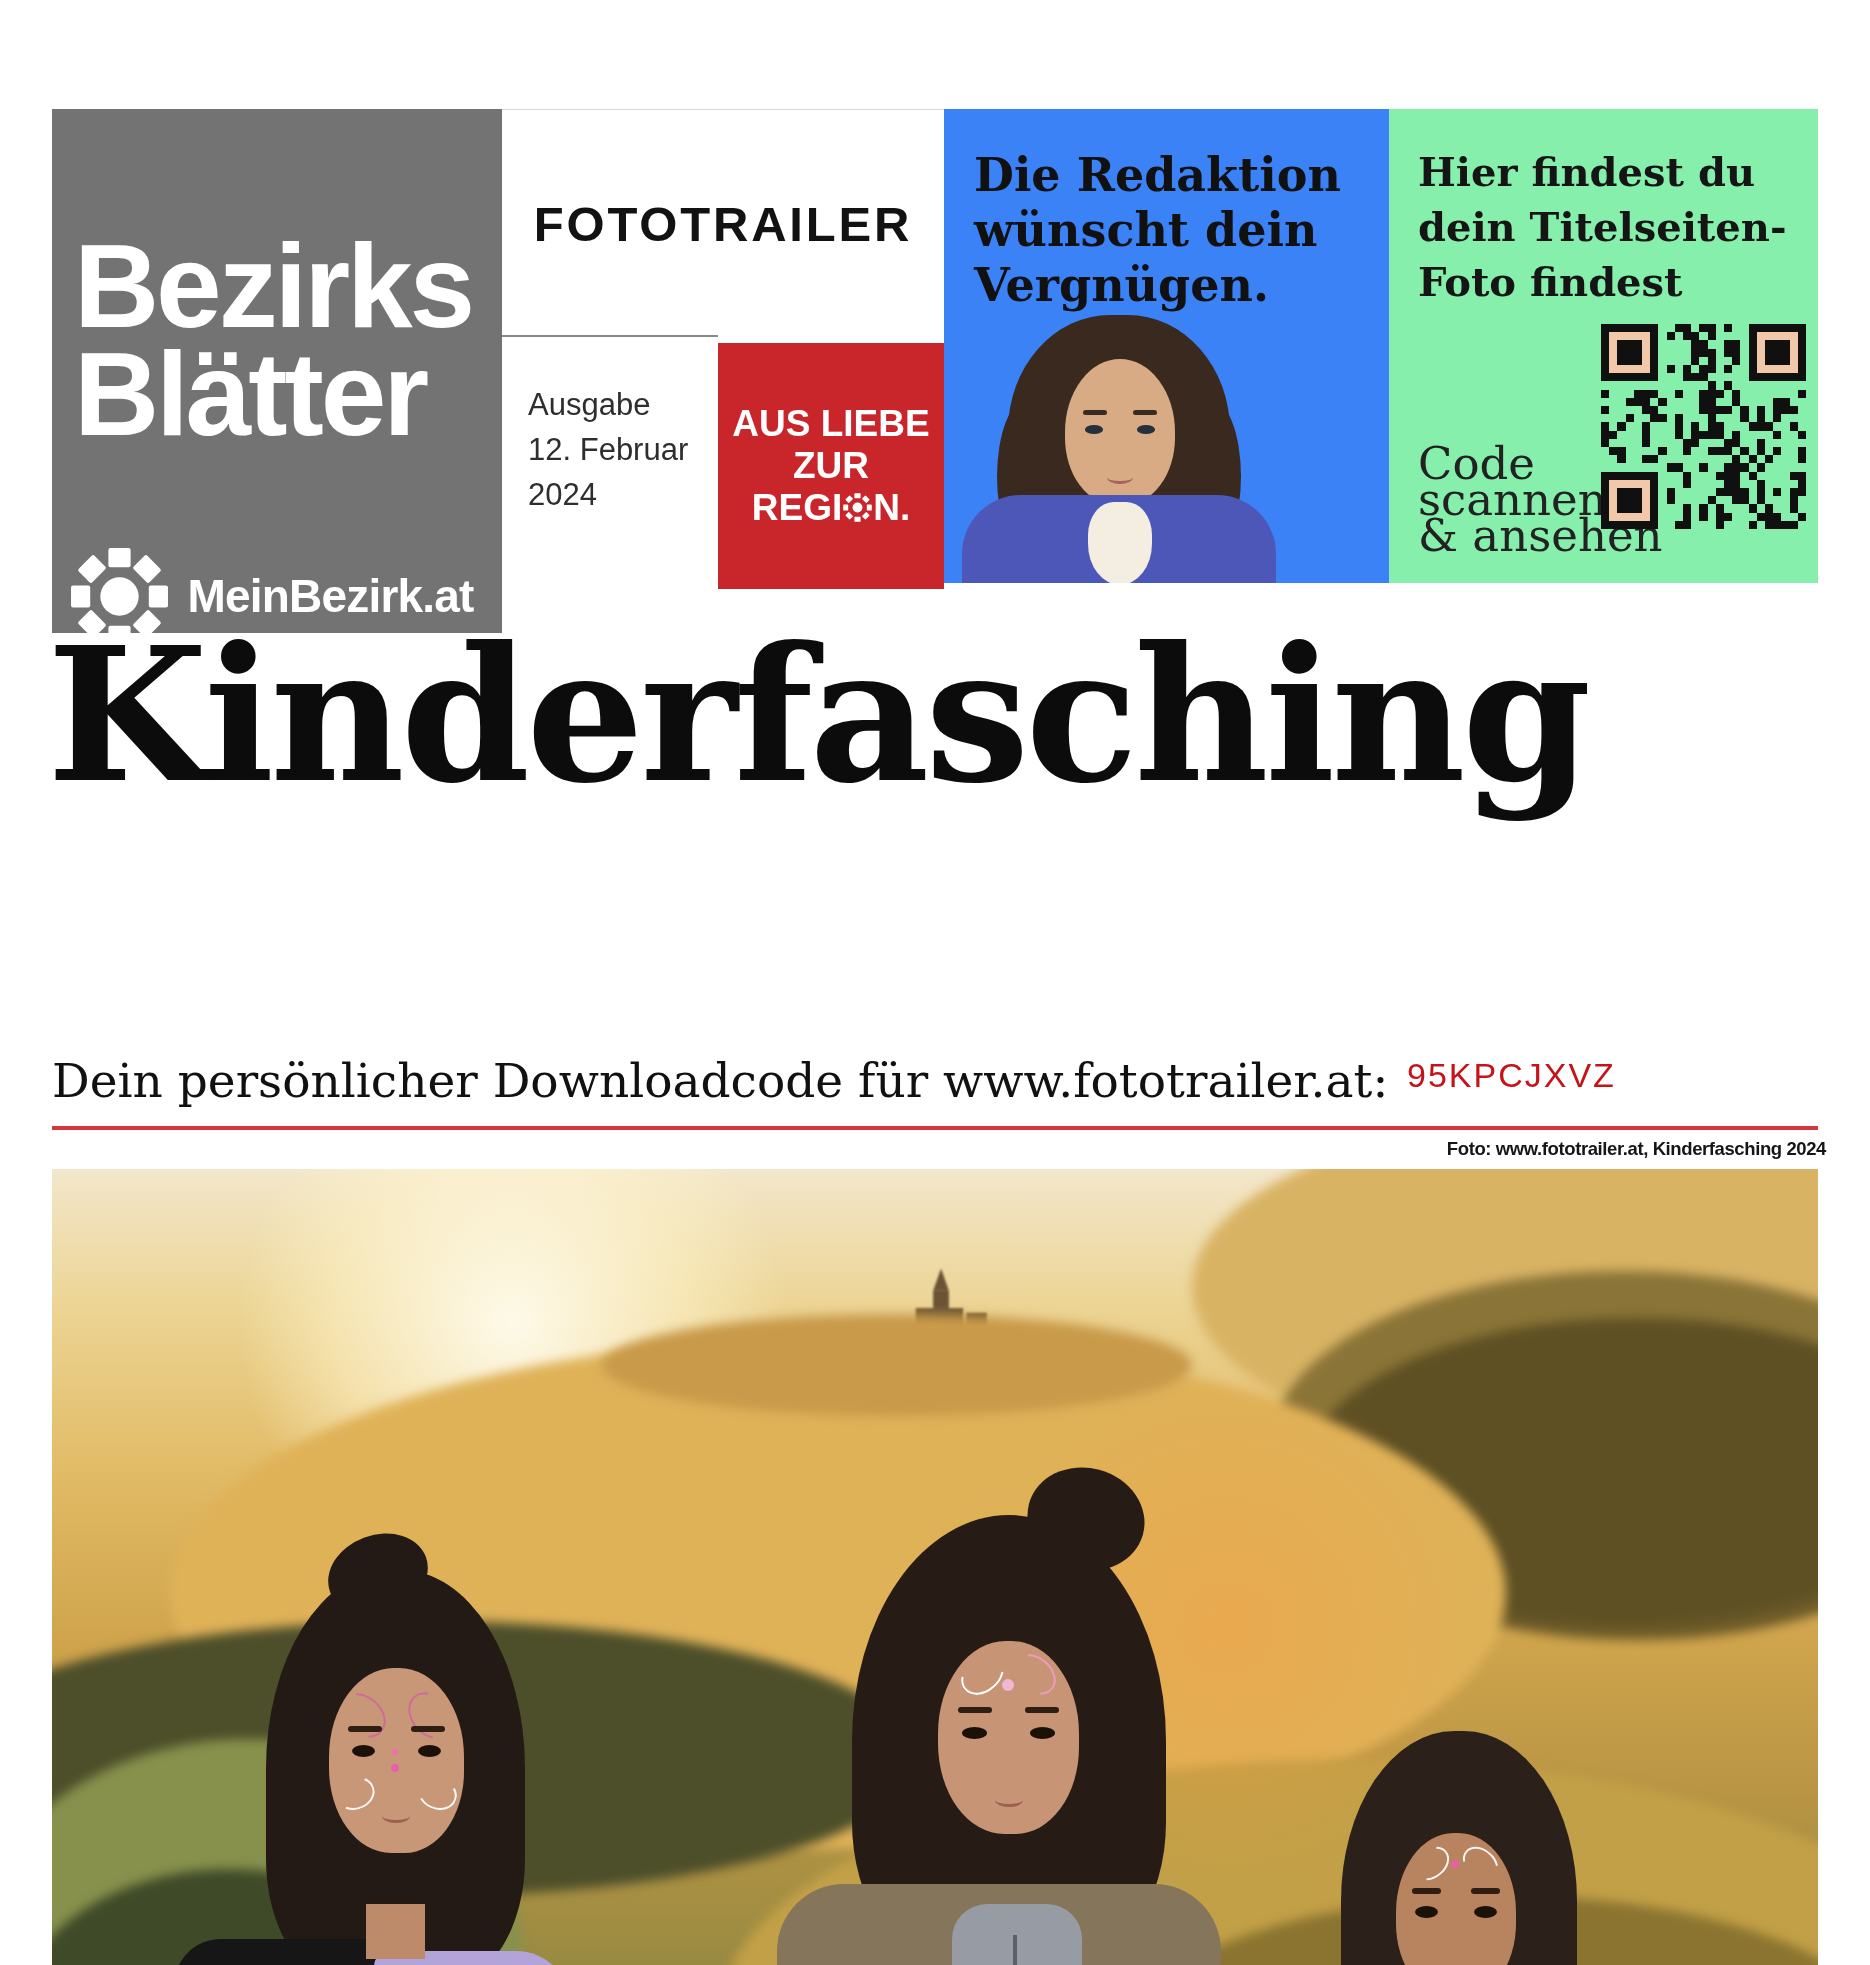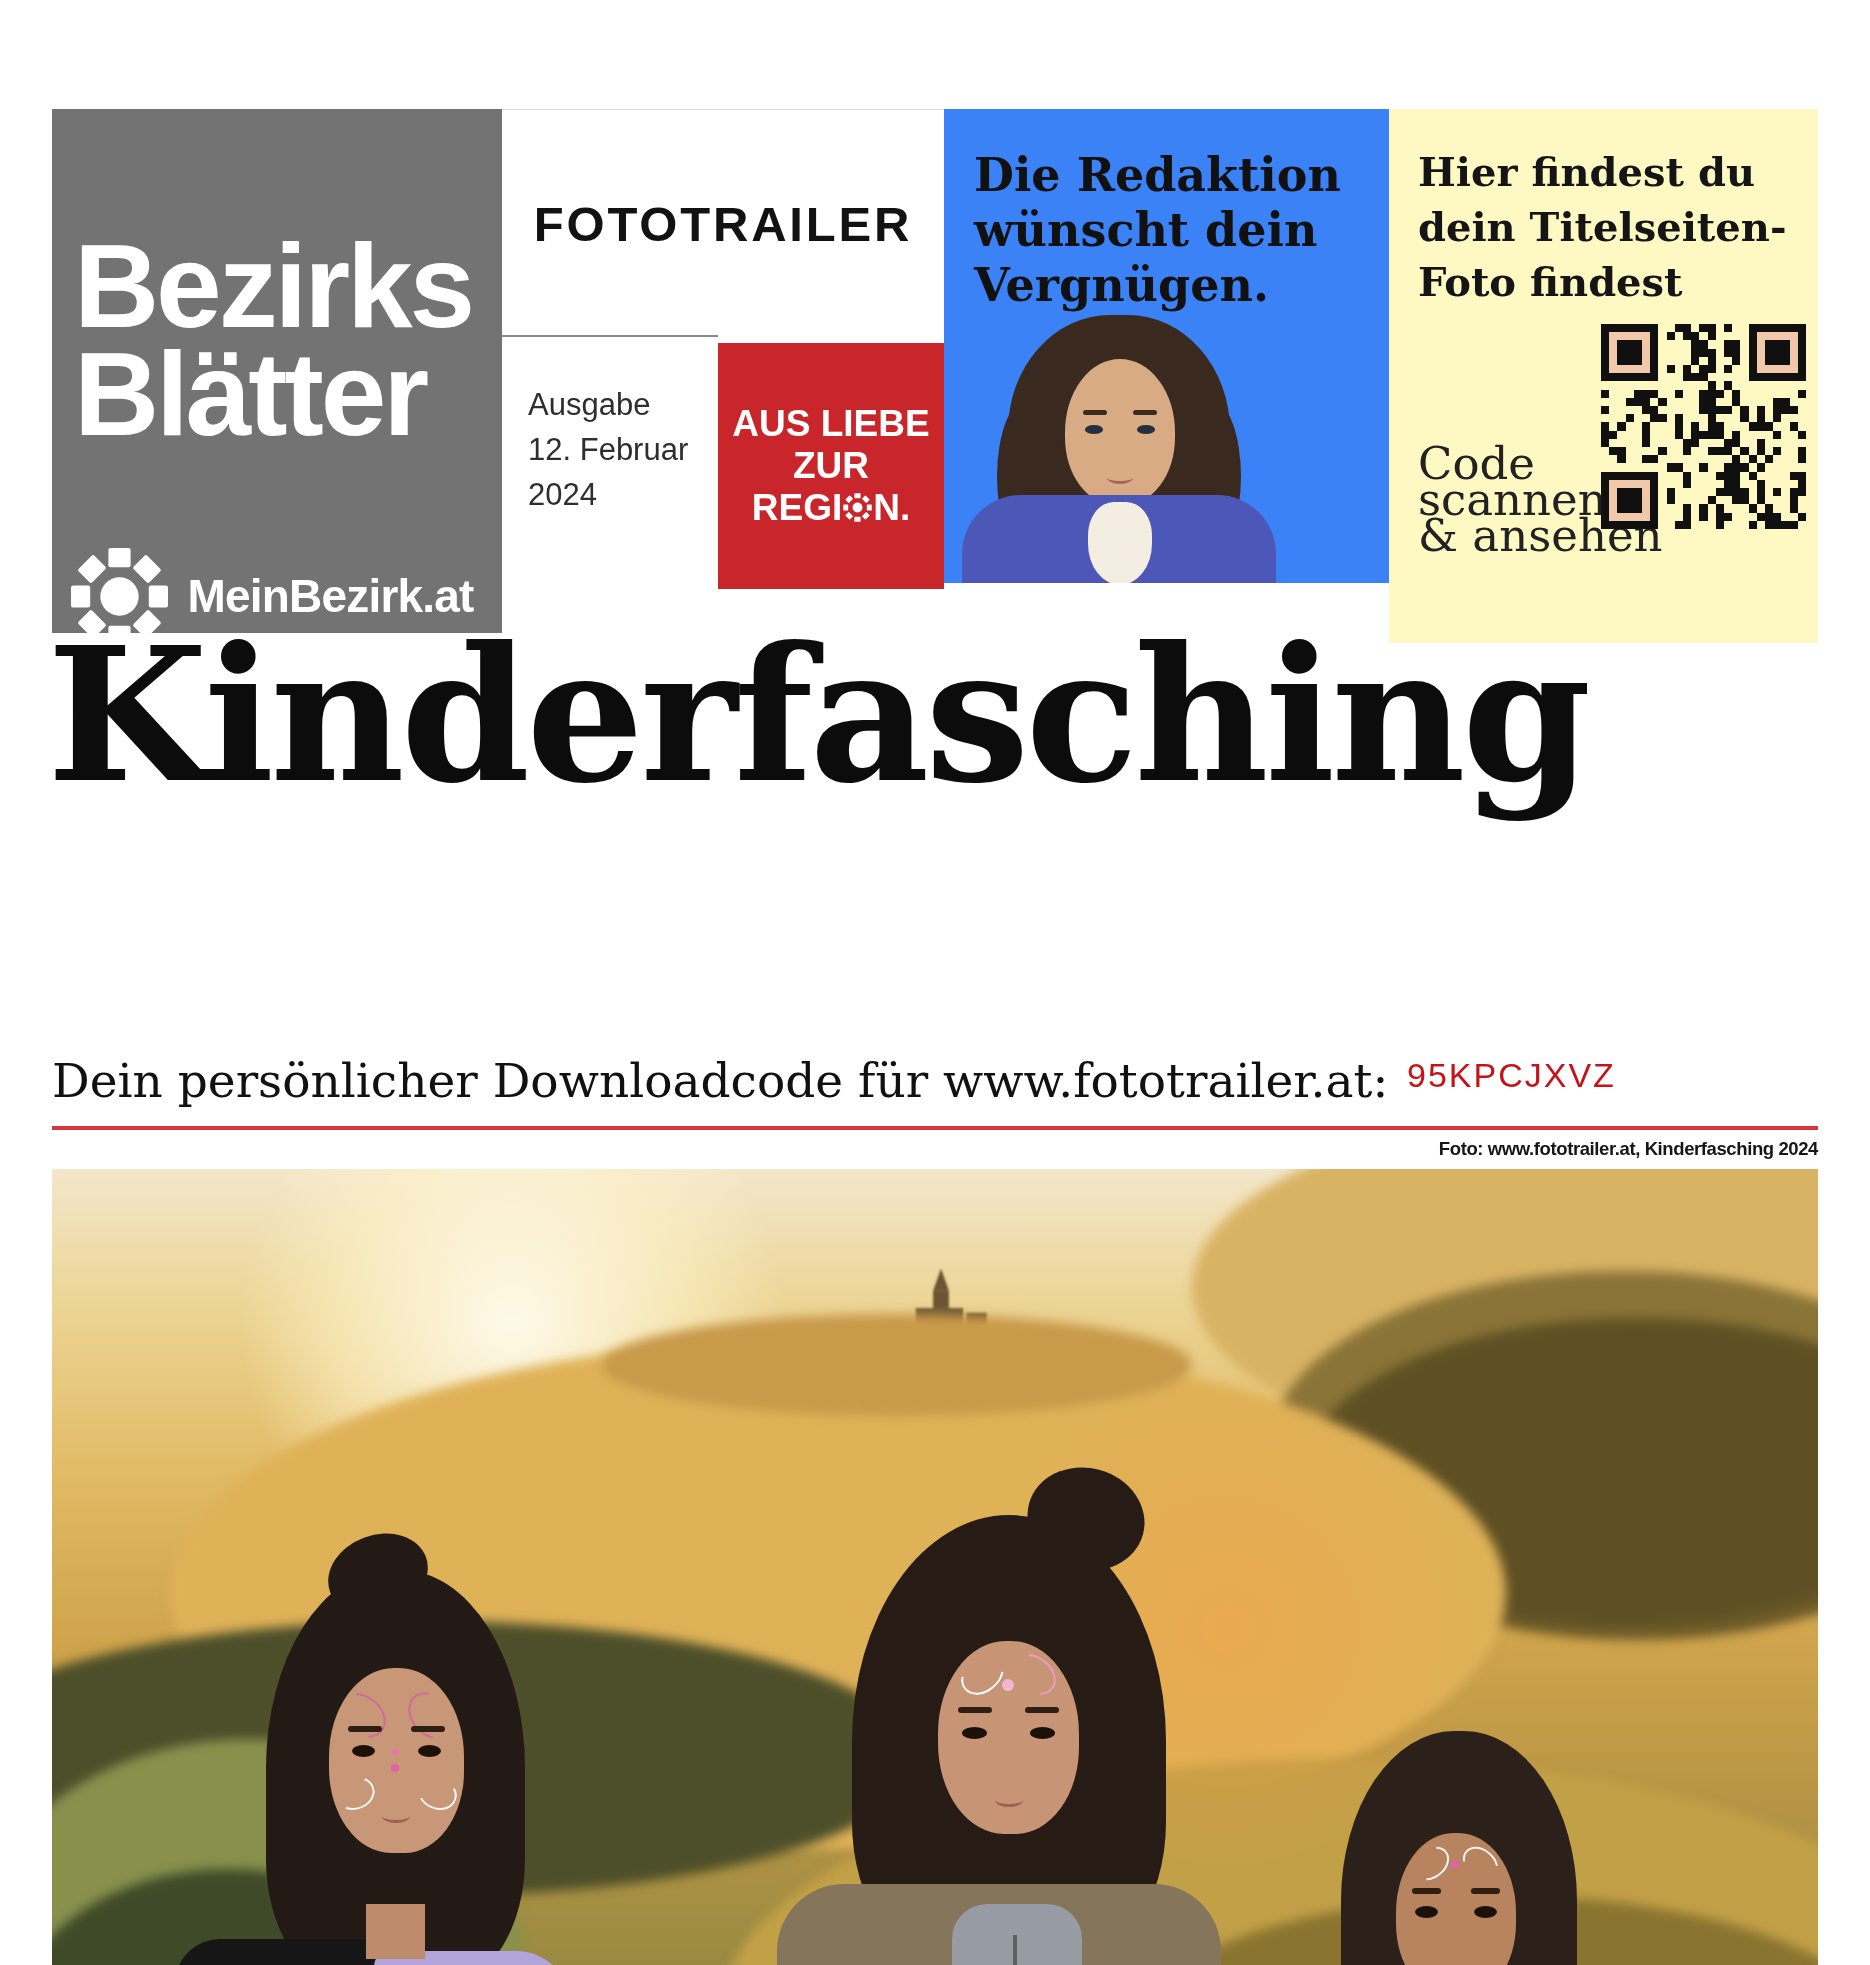--- a/index.html
+++ b/index.html
@@ -21,21 +21,21 @@
   .mast-divider{left:502px;top:335px;width:216px;height:1.6px;background:#8a8a8a;}
   .issue-cell{left:502px;top:337px;width:216px;height:246px;background:#fff;}
   .issue-cell div{position:absolute;left:26px;font-size:31px;color:#2e2e2e;}
   .claim-box{left:718px;top:343px;width:226px;height:246px;background:#c9262b;color:#fff;
              display:flex;flex-direction:column;align-items:center;justify-content:center;text-align:center;
              font-weight:bold;font-size:37px;line-height:42px;}
   .claim-box svg{width:31px;height:31px;vertical-align:-3.1px;}
 
   .gray-box{left:944px;top:109px;width:445px;height:474px;background:#3b82f6;overflow:hidden;}
   .gray-box .greet{position:absolute;left:30px;top:39px;font-weight:bold;font-size:46px;line-height:55px;color:#111;}
-  .peach-box{left:1389px;top:109px;width:429px;height:534px;background:#fef9c3;overflow:hidden;}
+  .peach-box{left:1389px;top:109px;width:429px;height:474px;background:#86efac;overflow:hidden;}
   .peach-box .qtitle{position:absolute;left:29px;top:35px;font-weight:bold;font-size:40px;line-height:55px;color:#151515;}
   .peach-box .hint{position:absolute;left:29px;top:337px;font-size:45px;line-height:36px;color:#222;}
   .qr{line-height:0;}
 
   
   .woman{left:14px;top:204px;width:322px;height:271px;}
   .woman .hair{position:absolute;left:50px;top:2.4px;width:222px;height:252px;background:#39291f;
                border-radius:46% 46% 40% 40%;}
   .woman .hair:before{content:"";position:absolute;left:-11px;top:83px;width:63px;height:157px;background:#39291f;border-radius:50%;}
   .woman .hair:after{content:"";position:absolute;right:-11px;top:83px;width:63px;height:157px;background:#39291f;border-radius:50%;}
@@ -48,21 +48,21 @@
                  border-radius:59px 59px 0 0;}
   .woman .blouse{position:absolute;left:130px;top:189px;width:64px;height:83px;background:#f3ede2;
                  border-radius:40% 40% 50% 50%;}
 
   
   .headline{left:47px;top:615px;width:1776px;color:#0c0c0c;font-weight:bold;
             font-size:185px;line-height:201px;letter-spacing:-3.9px;}
   .dl-label{left:52px;top:1053px;font-size:47px;color:#111;}
   .dl-code{left:1407px;top:1056px;font-weight:normal;font-size:34px;color:#c51419;letter-spacing:2px;}
   .red-rule{left:52px;top:1126px;width:1766px;height:3.5px;background:#d6363c;}
-  .credit{left:52px;top:1138px;width:1766px;text-align:right;font-weight:bold;font-size:18.5px;color:#161616;letter-spacing:-0.4px;}
+  .credit{left:60px;top:1138px;width:1766px;text-align:right;font-weight:bold;font-size:18.5px;color:#161616;letter-spacing:-0.4px;}
 
   
   .photo{left:52px;top:1169px;width:1766px;height:944px;overflow:hidden;
          background:linear-gradient(180deg,#f3e7cb 0%,#ecd596 14%,#e2bb66 32%,#cfa44c 50%,#b99544 66%,#9d8c42 82%,#7d7c3e 100%);}
   .photo .glow{position:absolute;left:165px;top:-102px;width:590px;height:511px;border-radius:50%;
                background:radial-gradient(circle,rgba(255,252,238,.95) 0%,rgba(255,244,205,.55) 45%,rgba(255,240,200,0) 70%);}
   .photo .oglow{position:absolute;left:900px;top:204px;width:550px;height:511px;border-radius:50%;
                background:radial-gradient(circle,rgba(255,150,60,.33) 0%,rgba(255,150,60,0) 68%);}
   .hill{position:absolute;border-radius:50%;}
   .blurred{filter:blur(5.5px);}

